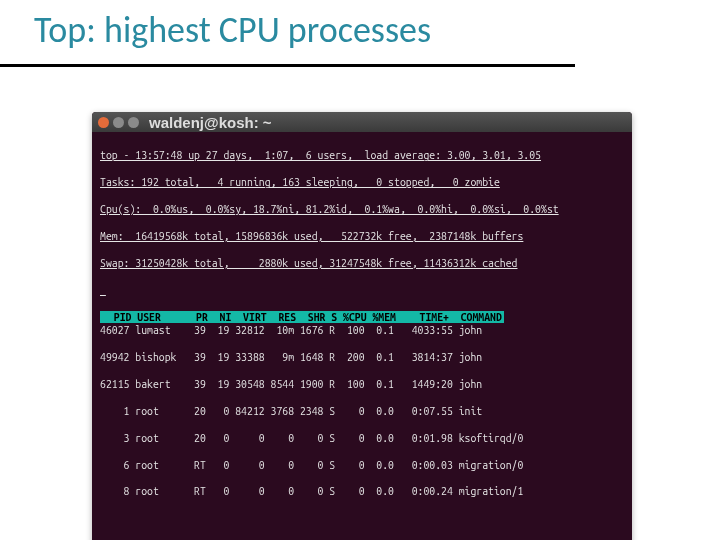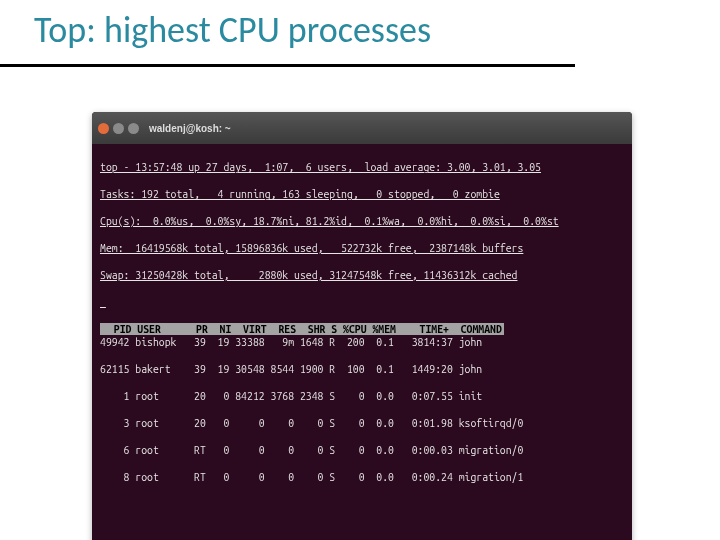--- a/index.html
+++ b/index.html
@@ -38,28 +38,28 @@
   .terminal-window {
     position: absolute;
     left: 92px;
     top: 112px;
     width: 540px;
     background: #2b0a1f;
     border-radius: 4px 4px 0 0;
     box-shadow: 0 2px 6px rgba(0,0,0,0.3);
   }
   .titlebar {
-    height: 32px;
+    height: 20px;
     background: linear-gradient(to bottom, #555 0%, #3a3a3a 100%);
     border-radius: 4px 4px 0 0;
     display: flex;
     align-items: center;
     padding: 0 6px;
     gap: 4px;
-    font-size: 10px;
+    font-size: 15px;
     color: #ddd;
     font-weight: bold;
   }
   .wb {
     width: 11px;
     height: 11px;
     border-radius: 50%;
     display: inline-block;
   }
   .wb-close { background: #e46b3a; }
@@ -72,21 +72,21 @@
     font-size: 10.5px;
     line-height: 1.28;
     color: #e6e6e6;
     white-space: pre;
   }
   .summary-line {
     display: block;
     text-decoration: underline;
   }
   .header-row {
-    background: #a3a3a3;
+    background: #14b8a6;
     color: #000;
     font-weight: bold;
     padding: 0 2px;
     text-align: right;
   }
   .proc-row {
     display: block;
   }
 </style>
 </head>
@@ -105,20 +105,21 @@
       <span class="wtitle">waldenj@kosh: ~</span>
     </div>
     <div class="term-body">
 <span class="summary-line">top - 13:57:48 up 27 days,  1:07,  6 users,  load average: 3.00, 3.01, 3.05</span>
 <span class="summary-line">Tasks: 192 total,   4 running, 163 sleeping,   0 stopped,   0 zombie</span>
 <span class="summary-line">Cpu(s):  0.0%us,  0.0%sy, 18.7%ni, 81.2%id,  0.1%wa,  0.0%hi,  0.0%si,  0.0%st</span>
 <span class="summary-line">Mem:  16419568k total, 15896836k used,   522732k free,  2387148k buffers</span>
 <span class="summary-line">Swap: 31250428k total,     2880k used, 31247548k free, 11436312k cached</span>
 <span class="summary-line"> </span>
 <span class="header-row">  PID USER      PR  NI  VIRT  RES  SHR S %CPU %MEM    TIME+  COMMAND</span>
+<span class="proc-row">46027 lumast    39  19 32812  10m 1676 R  100  0.1   4033:55 john</span>
 <span class="proc-row">49942 bishopk   39  19 33388   9m 1648 R  200  0.1   3814:37 john</span>
 <span class="proc-row">62115 bakert    39  19 30548 8544 1900 R  100  0.1   1449:20 john</span>
 <span class="proc-row">    1 root      20   0 84212 3768 2348 S    0  0.0   0:07.55 init</span>
 <span class="proc-row">    3 root      20   0     0    0    0 S    0  0.0   0:01.98 ksoftirqd/0</span>
 <span class="proc-row">    6 root      RT   0     0    0    0 S    0  0.0   0:00.03 migration/0</span>
 <span class="proc-row">    8 root      RT   0     0    0    0 S    0  0.0   0:00.24 migration/1</span>
 
 
 
 

